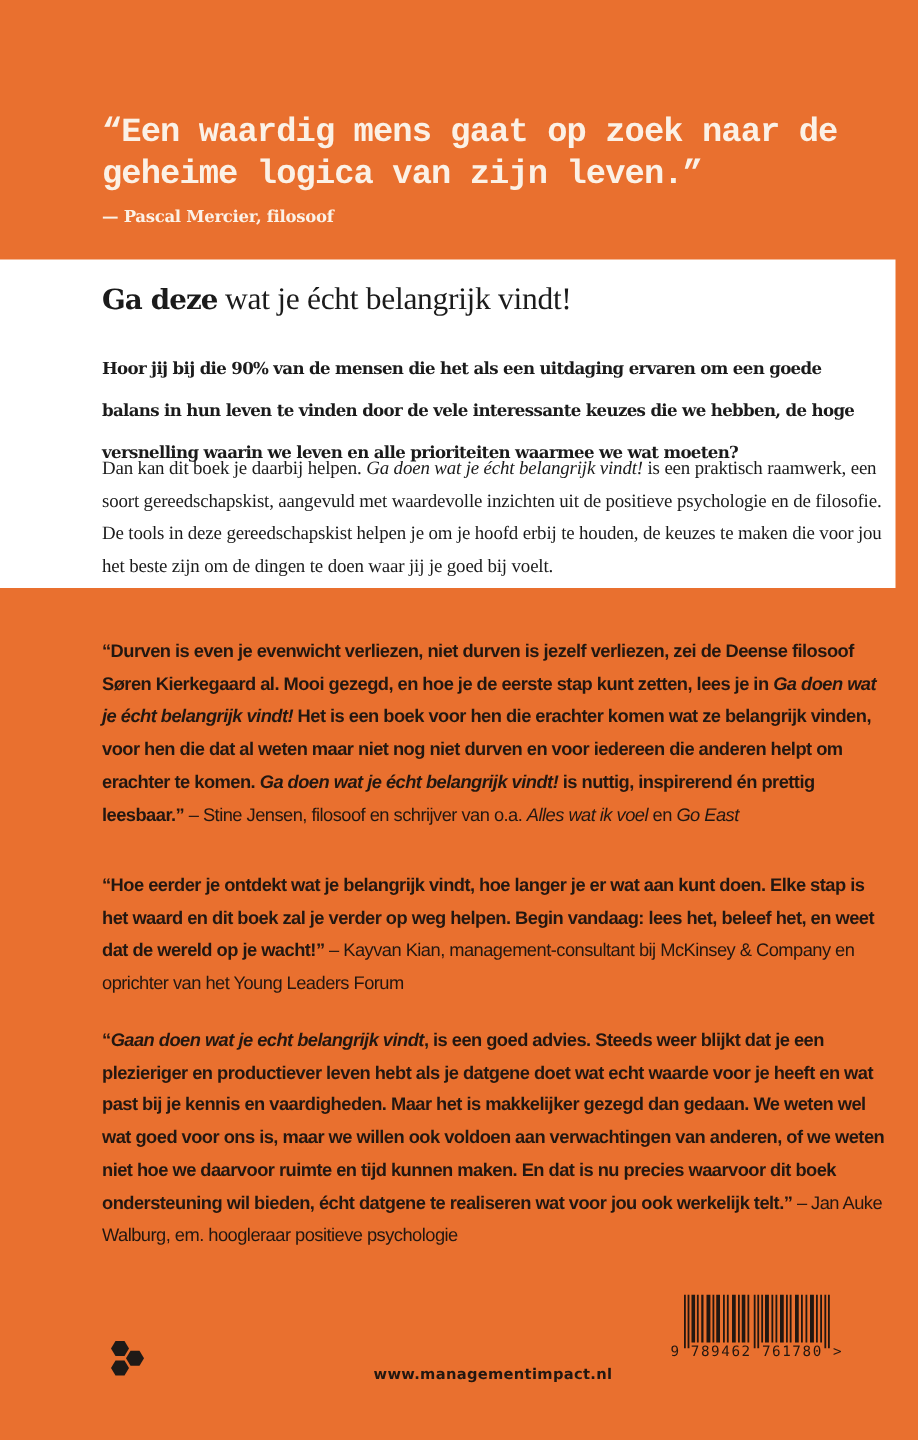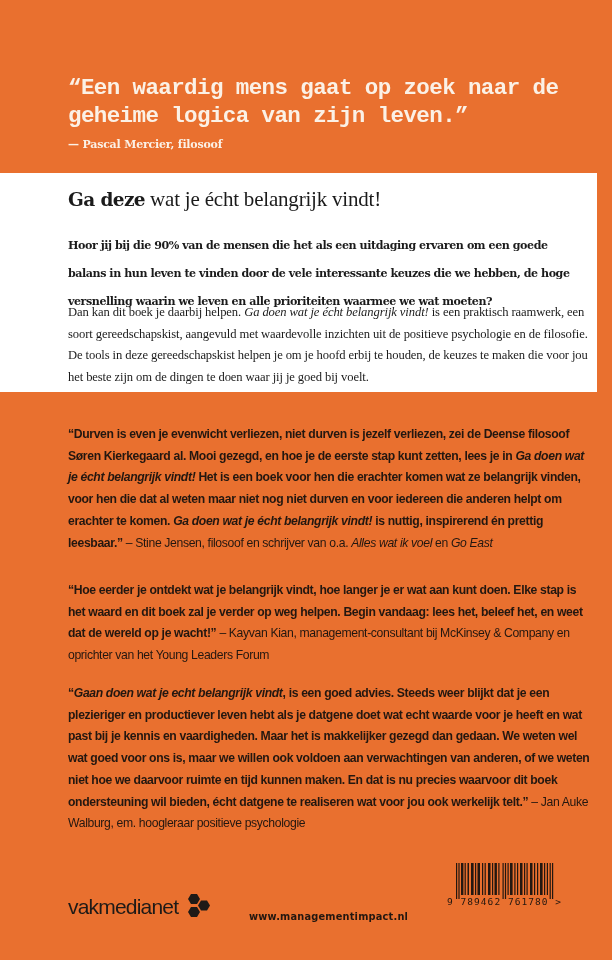--- a/index.html
+++ b/index.html
@@ -89,21 +89,20 @@
 <div class="panel-lead">Hoor jij bij die 90% van de mensen die het als een uitdaging ervaren om een goede balans in hun leven te vinden door de vele interessante keuzes die we hebben, de hoge versnelling waarin we leven en alle prioriteiten waarmee we wat moeten?</div>
 <div class="panel-body"><span>Dan kan dit boek je daarbij helpen. </span><i>Ga doen wat je écht belangrijk vindt!</i><span> is een praktisch raamwerk, een soort gereedschapskist, aangevuld met waardevolle inzichten uit de positieve psychologie en de filosofie. De tools in deze gereedschapskist helpen je om je hoofd erbij te houden, de keuzes te maken die voor jou het beste zijn om de dingen te doen waar jij je goed bij voelt.</span></div>
 
 <div class="testimonial t1"><b><span>“Durven is even je evenwicht verliezen, niet durven is jezelf verliezen, zei de Deense filosoof Søren Kierkegaard al. Mooi gezegd, en hoe je de eerste stap kunt zetten, lees je in </span><i>Ga doen wat je écht belangrijk vindt!</i><span> Het is een boek voor hen die erachter komen wat ze belangrijk vinden, voor hen die dat al weten maar niet nog niet durven en voor iedereen die anderen helpt om erachter te komen. </span><i>Ga doen wat je écht belangrijk vindt!</i><span> is nuttig, inspirerend én prettig leesbaar.”</span></b><span class="attr"> – Stine Jensen, filosoof en schrijver van o.a. </span><i>Alles wat ik voel</i><span> en </span><i>Go East</i></div>
 
 <div class="testimonial t2"><b>“Hoe eerder je ontdekt wat je belangrijk vindt, hoe langer je er wat aan kunt doen. Elke stap is het waard en dit boek zal je verder op weg helpen. Begin vandaag: lees het, beleef het, en weet dat de wereld op je wacht!”</b><span class="attr"> – Kayvan Kian, management-consultant bij McKinsey &amp; Company en oprichter van het Young Leaders Forum</span></div>
 
 <div class="testimonial t3"><b><span>“</span><i>Gaan doen wat je echt belangrijk vindt</i><span>, is een goed advies. Steeds weer blijkt dat je een plezieriger en productiever leven hebt als je datgene doet wat echt waarde voor je heeft en wat past bij je kennis en vaardigheden. Maar het is makkelijker gezegd dan gedaan. We weten wel wat goed voor ons is, maar we willen ook voldoen aan verwachtingen van anderen, of we weten niet hoe we daarvoor ruimte en tijd kunnen maken. En dat is nu precies waarvoor dit boek ondersteuning wil bieden, écht datgene te realiseren wat voor jou ook werkelijk telt.”</span></b><span class="attr"> – Jan Auke Walburg, em. hoogleraar positieve psychologie</span></div>
 
 <div class="publisher-logo">
-  <span class="publisher-name">vakmedianet</span>
   <svg width="30" height="28" viewBox="0 0 30 28">
     <polygon points="9,1 15,1 18,6 15,11 9,11 6,6" fill="#1e1a17"></polygon>
     <polygon points="9,14 15,14 18,19 15,24 9,24 6,19" fill="#1e1a17"></polygon>
     <polygon points="19,7.5 25,7.5 28,12.5 25,17.5 19,17.5 16,12.5" fill="#1e1a17"></polygon>
   </svg>
 </div>
 
 <div class="website">www.managementimpact.nl</div>
 
 <div class="barcode">

